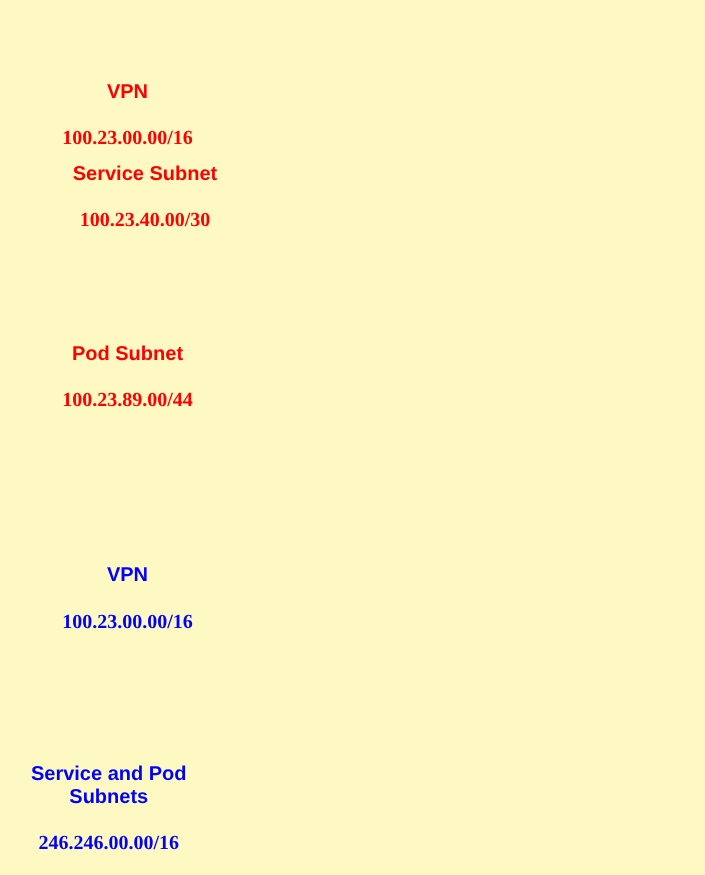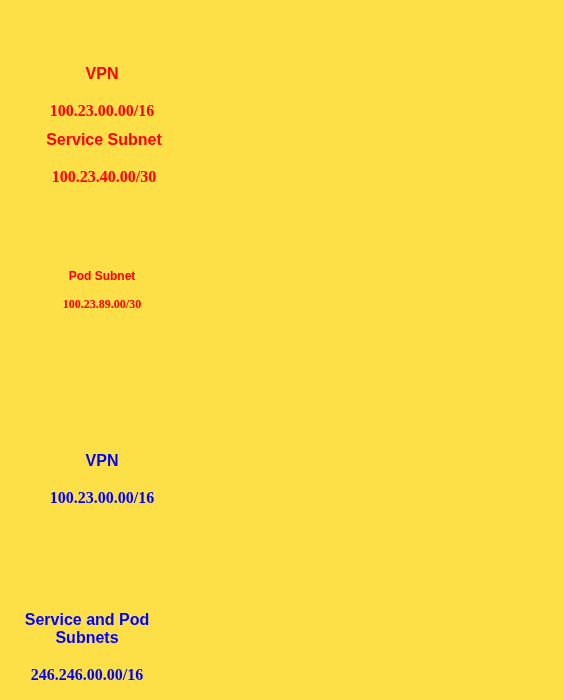--- a/index.html
+++ b/index.html
@@ -5,21 +5,21 @@
 <style>
   html, body {
     margin: 0;
     padding: 0;
     background: #000000;
   }
   #canvas {
     position: relative;
     width: 564px;
     height: 700px;
-    background: #fde047;
+    background: #fef9c3;
     overflow: hidden;
     font-family: "Liberation Sans", sans-serif;
   }
   .block {
     position: absolute;
     text-align: center;
     font-weight: bold;
     line-height: 1.16;
     white-space: pre-line;
     letter-spacing: 0px;
@@ -37,30 +37,30 @@
   .blue { color: #0000FF; }
 
   
   #block-vpn-red {
     left: 10px;
     top: 46px;
     width: 184px;
     font-size: 16px;
   }
   #block-service-subnet {
-    left: 12px;
+    left: 24px;
     top: 112px;
     width: 184px;
     font-size: 16px;
   }
   #block-pod-subnet {
     left: 10px;
     top: 256px;
     width: 184px;
-    font-size: 12px;
+    font-size: 16px;
   }
 
   
   #block-vpn-blue {
     left: 10px;
     top: 433px;
     width: 184px;
     font-size: 16px;
   }
   #block-service-pod-subnets {
@@ -80,21 +80,21 @@
     <span class="cidr">100.23.00.00/16</span>
   </div>
 
   <div class="block red" id="block-service-subnet">
     <span class="title">Service Subnet</span>
     <span class="cidr">100.23.40.00/30</span>
   </div>
 
   <div class="block red" id="block-pod-subnet">
     <span class="title">Pod Subnet</span>
-    <span class="cidr">100.23.89.00/30</span>
+    <span class="cidr">100.23.89.00/44</span>
   </div>
 
   <div class="block blue" id="block-vpn-blue">
     <span class="title">VPN</span>
     <span class="cidr">100.23.00.00/16</span>
   </div>
 
   <div class="block blue" id="block-service-pod-subnets">
     <span class="title">Service and Pod
 Subnets</span>

